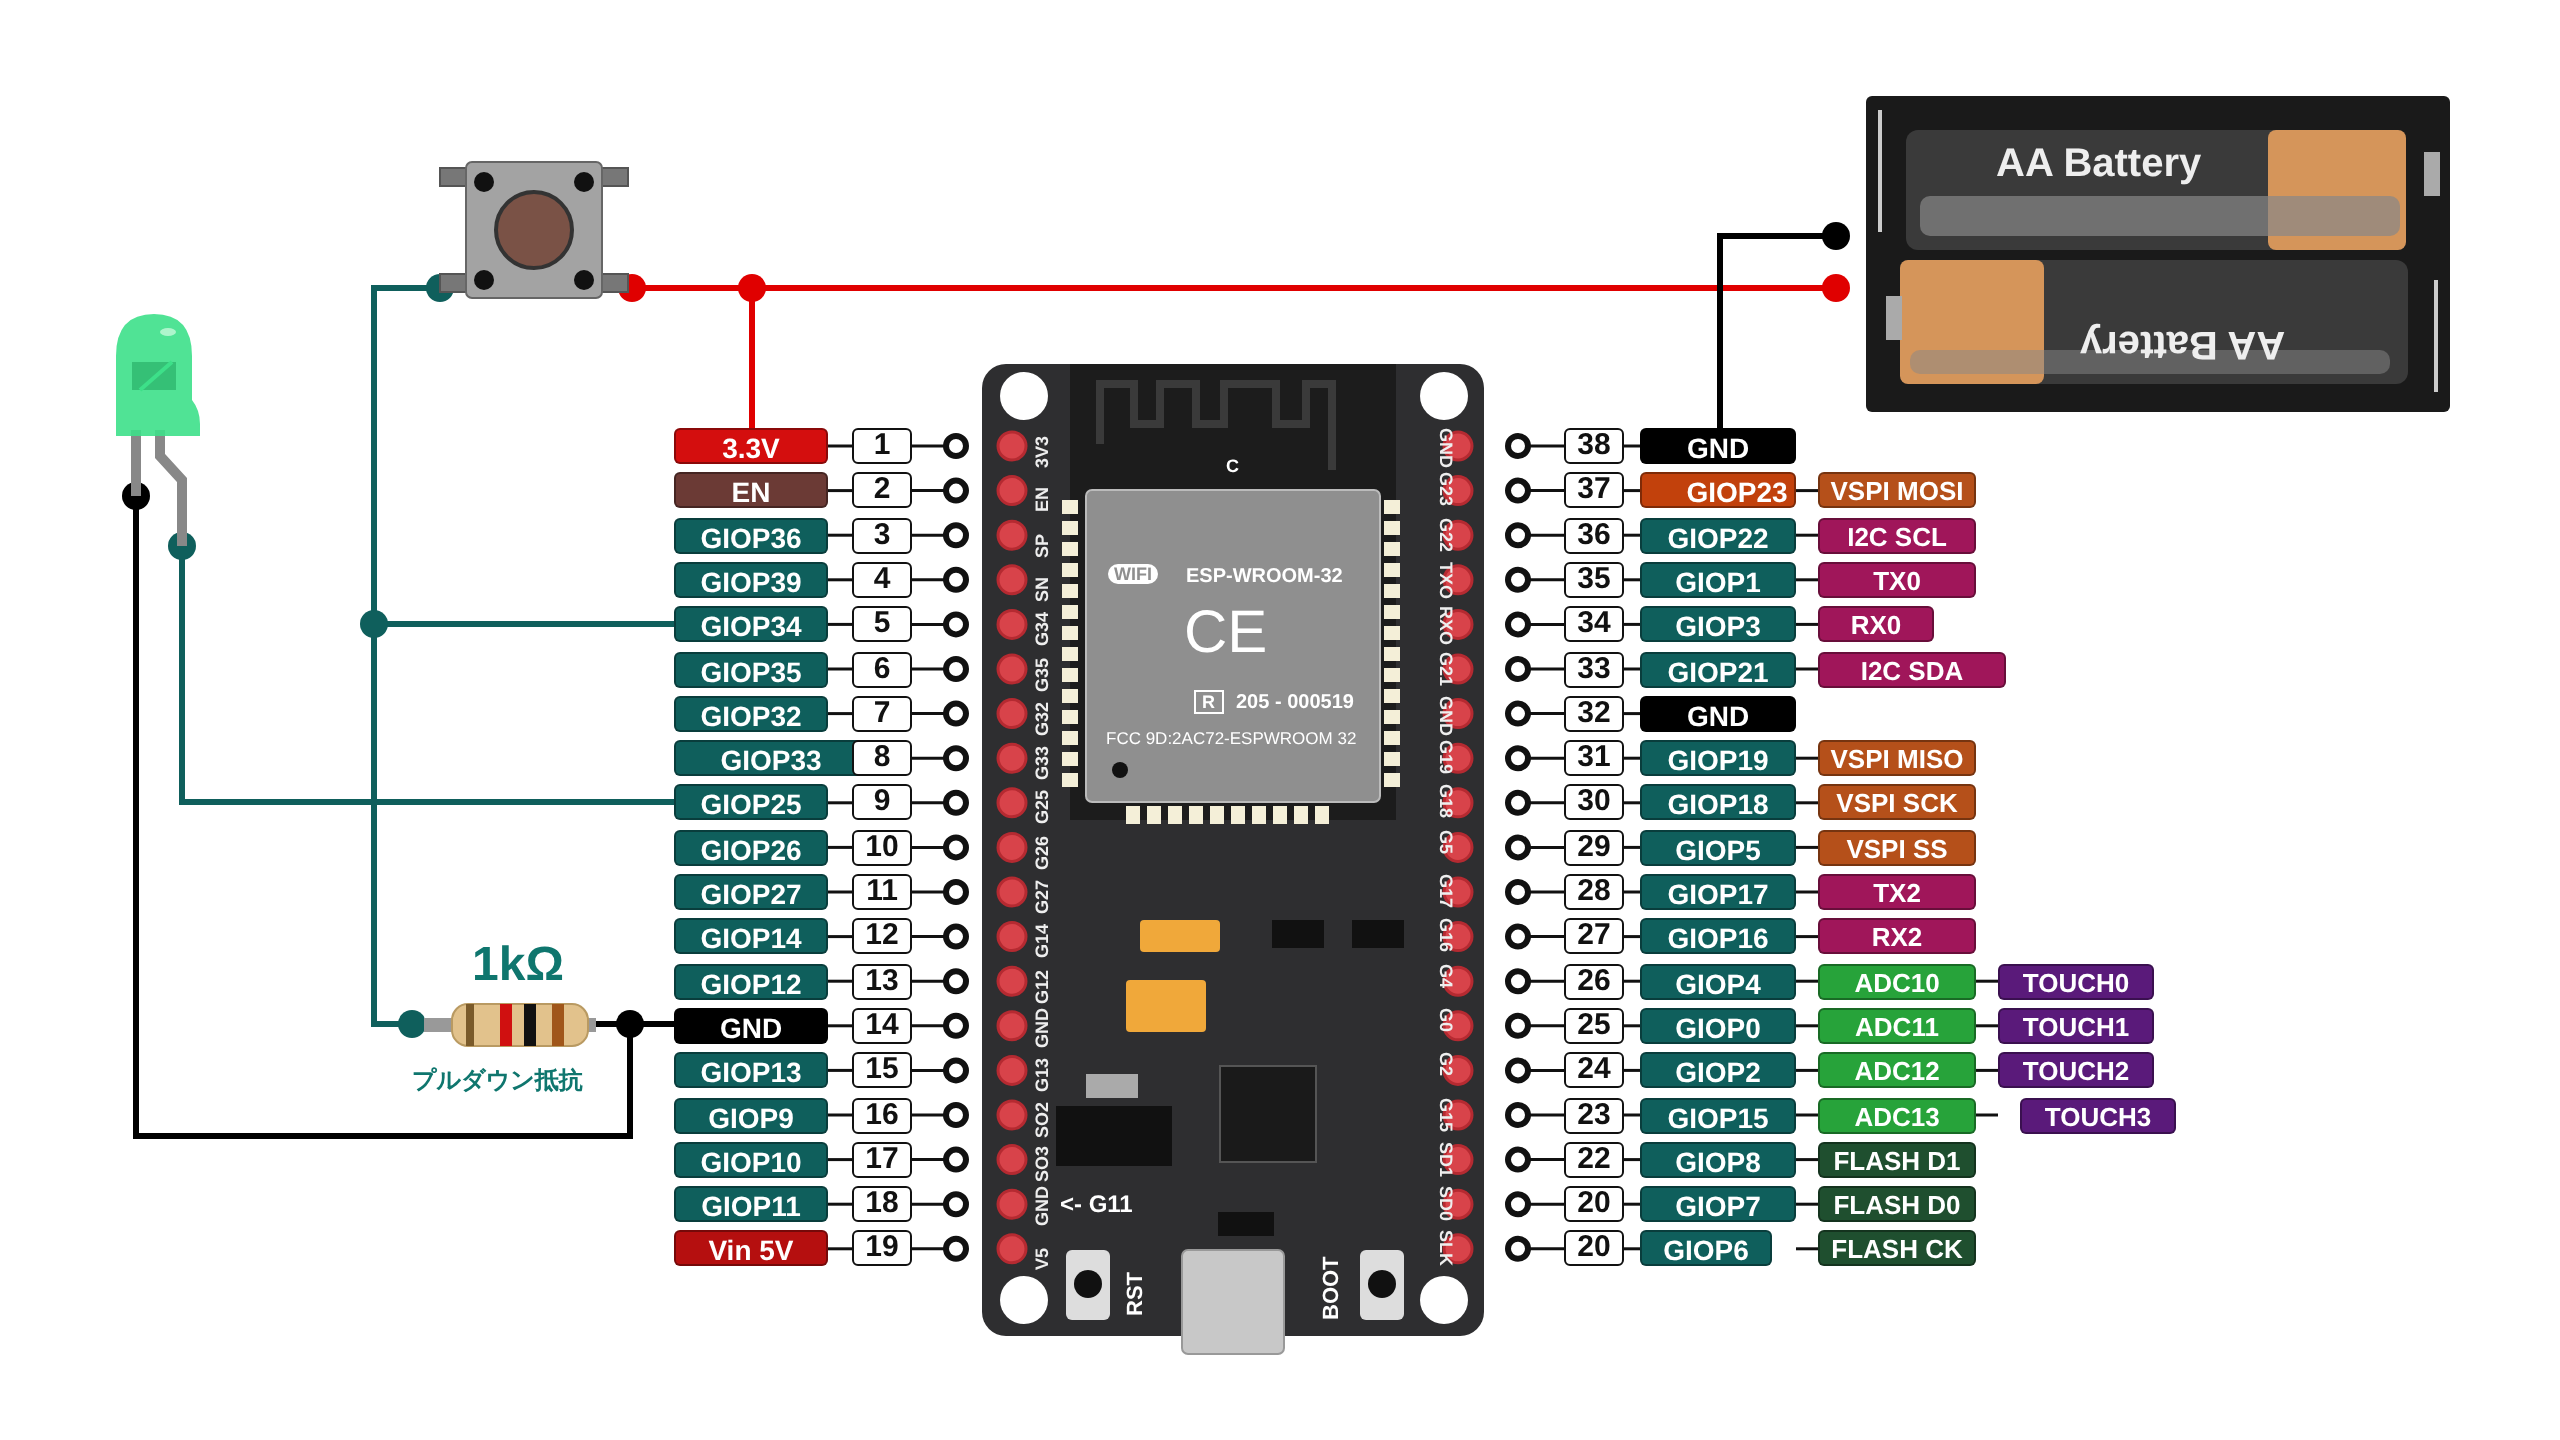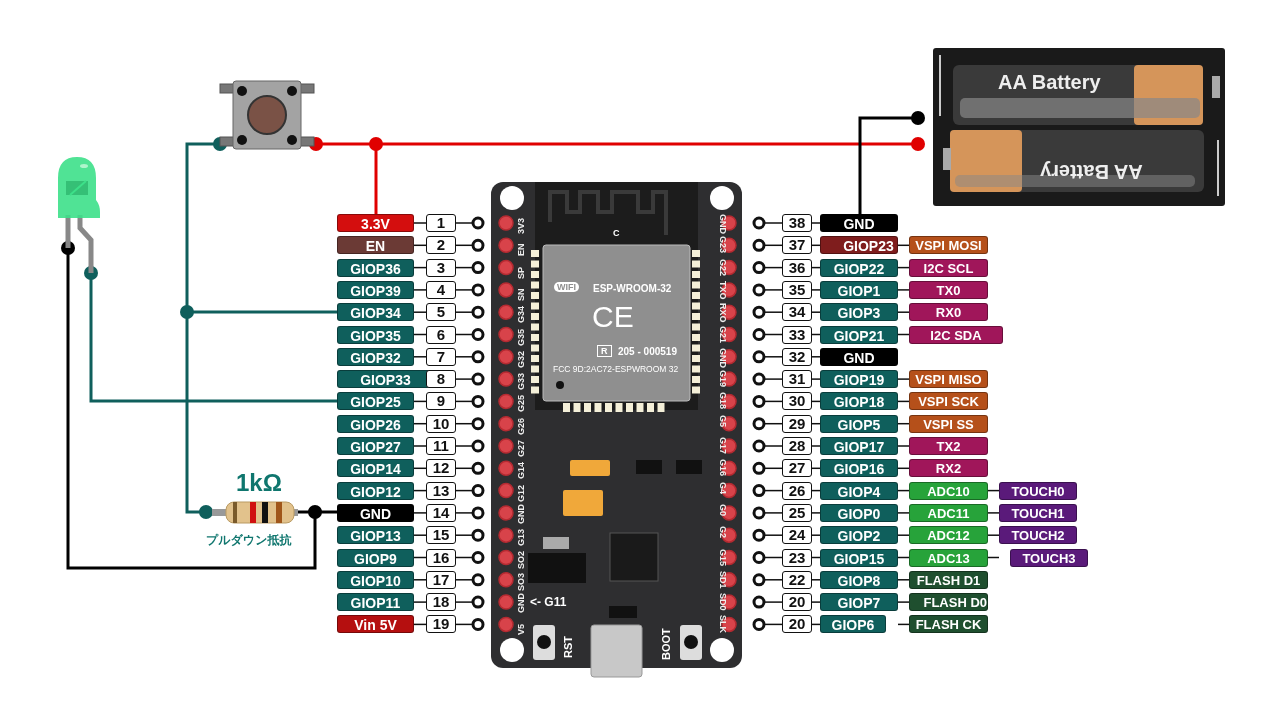--- a/index.html
+++ b/index.html
@@ -372,31 +372,31 @@
     <div class="num" style="left: 426px; top: 570.8px;">17</div>
     <div class="lbl" style="left: 337px; top: 593.1px; width: 77px; background: rgb(15, 95, 92);">GIOP11</div>
     <div class="num" style="left: 426px; top: 593.1px;">18</div>
     <div class="lbl" style="left: 337px; top: 615.4px; width: 77px; background: rgb(181, 15, 15);">Vin 5V</div>
     <div class="num" style="left: 426px; top: 615.4px;">19</div>
   </div>
 <div id="right-col">
     <div class="num" style="left: 782px; top: 214px;">38</div>
     <div class="lbl" style="left: 820px; top: 214px; width: 78px; background: rgb(0, 0, 0);">GND</div>
     <div class="num" style="left: 782px; top: 236.3px;">37</div>
-    <div class="lbl" style="left: 820px; top: 236.3px; width: 78px; background: #7f1d1d; padding-left: 19px;">GIOP23</div>
+    <div class="lbl" style="left: 820px; top: 236.3px; width: 78px; background: #c2410c; padding-left: 19px;">GIOP23</div>
     <div class="extra" style="left: 909px; top: 236.3px; width: 79px; background: rgb(181, 80, 26);">VSPI MOSI</div>
     <div class="num" style="left: 782px; top: 258.6px;">36</div>
     <div class="lbl" style="left: 820px; top: 258.6px; width: 78px; background: rgb(15, 95, 92);">GIOP22</div>
     <div class="extra" style="left: 909px; top: 258.6px; width: 79px; background: rgb(160, 22, 90);">I2C SCL</div>
     <div class="num" style="left: 782px; top: 280.9px;">35</div>
     <div class="lbl" style="left: 820px; top: 280.9px; width: 78px; background: rgb(15, 95, 92);">GIOP1</div>
     <div class="extra" style="left: 909px; top: 280.9px; width: 79px; background: rgb(160, 22, 90);">TX0</div>
     <div class="num" style="left: 782px; top: 303.2px;">34</div>
     <div class="lbl" style="left: 820px; top: 303.2px; width: 78px; background: rgb(15, 95, 92);">GIOP3</div>
-    <div class="extra" style="left: 909px; top: 303.2px; width: 79px; background: rgb(160, 22, 90);">RX0</div>
+    <div class="extra" style="left: 909px; top: 303.2px; width: 58px; background: rgb(160, 22, 90);">RX0</div>
     <div class="num" style="left: 782px; top: 325.5px;">33</div>
     <div class="lbl" style="left: 820px; top: 325.5px; width: 78px; background: rgb(15, 95, 92);">GIOP21</div>
     <div class="extra" style="left: 909px; top: 325.5px; width: 94px; background: rgb(160, 22, 90);">I2C SDA</div>
     <div class="num" style="left: 782px; top: 347.8px;">32</div>
     <div class="lbl" style="left: 820px; top: 347.8px; width: 78px; background: rgb(0, 0, 0);">GND</div>
     <div class="num" style="left: 782px; top: 370.1px;">31</div>
     <div class="lbl" style="left: 820px; top: 370.1px; width: 78px; background: rgb(15, 95, 92);">GIOP19</div>
     <div class="extra" style="left: 909px; top: 370.1px; width: 79px; background: rgb(181, 80, 26);">VSPI MISO</div>
     <div class="num" style="left: 782px; top: 392.4px;">30</div>
     <div class="lbl" style="left: 820px; top: 392.4px; width: 78px; background: rgb(15, 95, 92);">GIOP18</div>
@@ -424,21 +424,21 @@
     <div class="extra" style="left: 999px; top: 526.2px; width: 78px; background: rgb(90, 26, 122);">TOUCH2</div>
     <div class="num" style="left: 782px; top: 548.5px;">23</div>
     <div class="lbl" style="left: 820px; top: 548.5px; width: 78px; background: rgb(15, 95, 92);">GIOP15</div>
     <div class="extra" style="left: 909px; top: 548.5px; width: 79px; background: rgb(39, 163, 58);">ADC13</div>
     <div class="extra" style="left: 999px; top: 548.5px; width: 78px; background: rgb(90, 26, 122); margin-left: 11px;">TOUCH3</div>
     <div class="num" style="left: 782px; top: 570.8px;">22</div>
     <div class="lbl" style="left: 820px; top: 570.8px; width: 78px; background: rgb(15, 95, 92);">GIOP8</div>
     <div class="extra" style="left: 909px; top: 570.8px; width: 79px; background: rgb(31, 79, 47);">FLASH D1</div>
     <div class="num" style="left: 782px; top: 593.1px;">20</div>
     <div class="lbl" style="left: 820px; top: 593.1px; width: 78px; background: rgb(15, 95, 92);">GIOP7</div>
-    <div class="extra" style="left: 909px; top: 593.1px; width: 79px; background: rgb(31, 79, 47); text-align: right;">FLASH D0</div>
+    <div class="extra" style="left: 909px; top: 593.1px; width: 79px; background: rgb(31, 79, 47);">FLASH D0</div>
     <div class="num" style="left: 782px; top: 615.4px;">20</div>
     <div class="lbl" style="left: 820px; top: 615.4px; width: 66px; background: rgb(15, 95, 92);">GIOP6</div>
     <div class="extra" style="left: 909px; top: 615.4px; width: 79px; background: rgb(31, 79, 47); text-align: center;">FLASH CK</div>
   </div>
 
 <div class="pcbtxt" style="left:593px;top:283px;font-size:10px;color:#fff;">ESP-WROOM-32</div>
 <div class="pcbtxt" style="left:554px;top:282px;font-size:9px;color:#8f8f8f;background:#fff;border-radius:6px;padding:0 3px;">WIFI</div>
 <div class="pcbtxt" style="left:592px;top:300px;font-size:30px;font-weight:normal;color:#fff;">CE</div>
 <div class="pcbtxt" style="left:597px;top:345px;font-size:9px;color:#fff;border:1px solid #fff;padding:0 3px;">R</div>
 <div class="pcbtxt" style="left:618px;top:346px;font-size:10px;color:#fff;">205 - 000519</div>

